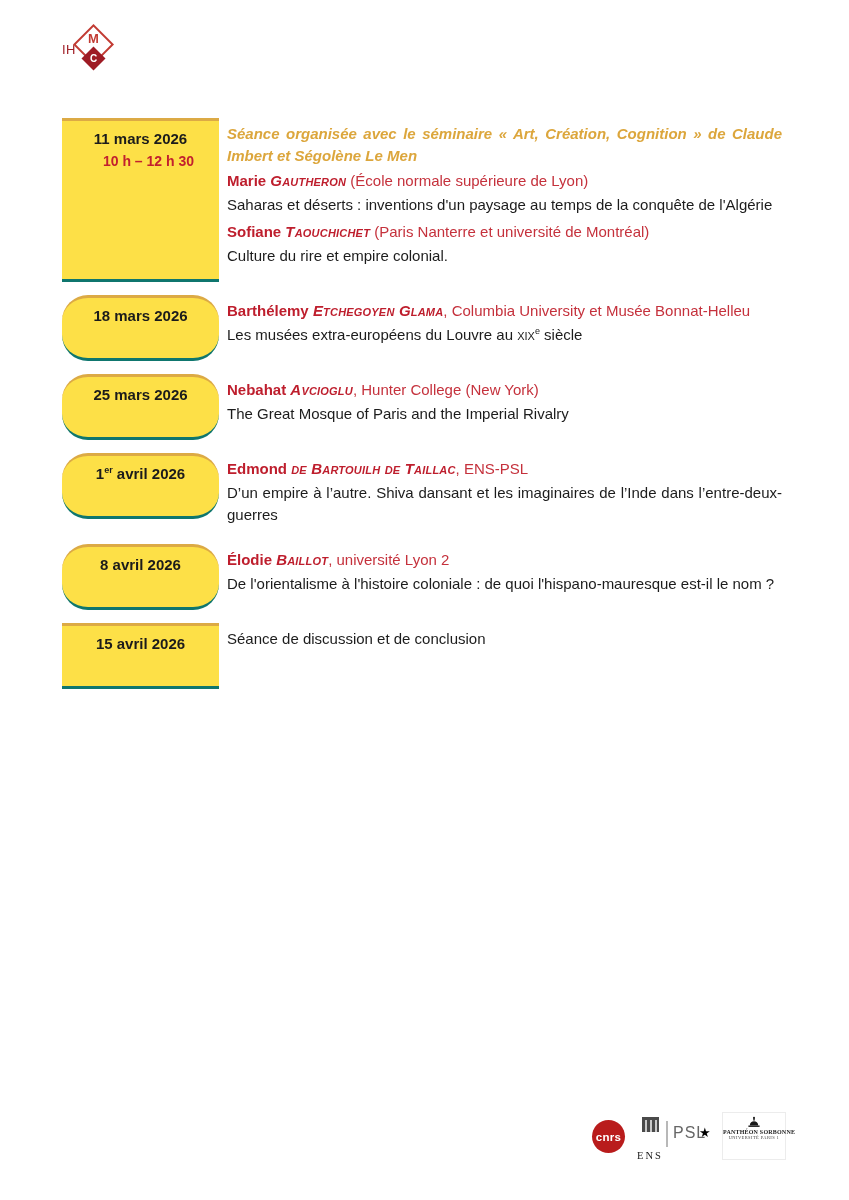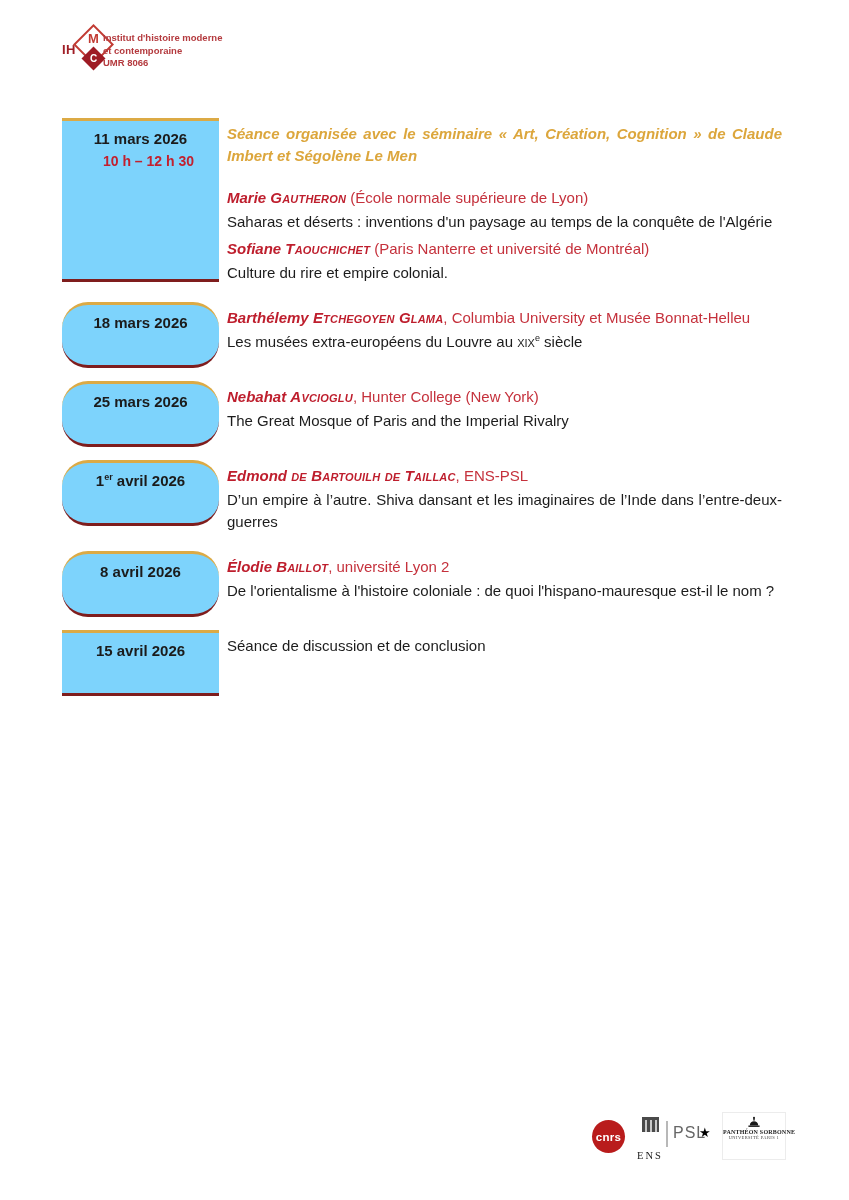--- a/index.html
+++ b/index.html
@@ -5,45 +5,45 @@
   * { margin:0; padding:0; box-sizing:border-box; }
   html,body { background:#ffffff; }
   .page {
     position:relative; width:849px; height:1200px; margin:0 auto;
     background:#ffffff; overflow:hidden;
     font-family:"Liberation Sans", sans-serif; color:#1c1c1c;
   }
 
   
   .header-logo { position:absolute; left:62px; top:26px; width:220px; height:52px; }
-  .ih { position:absolute; left:0; top:16px; font-size:13px; font-weight:700; color:#A01E26; letter-spacing:.5px; }
+  .ih { position:absolute; left:0; top:16px; font-size:13px; font-weight:400; color:#A01E26; letter-spacing:.5px; }
   .outer-diamond { position:absolute; left:17px; top:4px; width:29px; height:29px; border:2.5px solid #C23B33; background:#fff; transform:rotate(45deg); }
   .m-letter { position:absolute; left:26px; top:5px; font-size:13px; font-weight:800; color:#C23B33; z-index:2; }
   .c-diamond { position:absolute; left:23px; top:24px; width:17px; height:17px; background:#9E1B24; transform:rotate(45deg); z-index:2; display:flex; align-items:center; justify-content:center; }
   .c-letter { transform:rotate(-45deg); color:#fff; font-size:10px; font-weight:800; }
   .logo-text { position:absolute; left:41px; top:6px; font-size:9.5px; font-weight:600; color:#B43A3E; line-height:12.5px; white-space:nowrap; }
 
   
   .schedule { position:absolute; left:62px; top:118px; width:720px; }
   .row { display:flex; margin-bottom:13px; }
   .date-box {
     flex:0 0 157px; margin-right:8px; text-align:center; padding-top:9px;
-    background:#7dd3fc; border-top:3px solid #DCAA45; border-bottom:3px solid #7f1d1d;
+    background:#fde047; border-top:3px solid #DCAA45; border-bottom:3px solid #0f766e;
   }
   .h-tall  { height:164px; }
   .h-mid   { height:66px;border-radius:26px; }
   .h-short { height:66px; }
   .date { font-size:15px; font-weight:700; color:#1b1b1b; }
   .date sup { font-size:9px; line-height:0; }
   .time { font-size:14px; font-weight:700; color:#C2202E; margin-top:6px;padding-left:16px; }
 
   .content { flex:1; padding-top:5px; font-size:15px; line-height:22px; }
-  .note  { color:#DCA63C; font-weight:700; font-style:italic; text-align:justify; margin-bottom:20px; }
+  .note  { color:#DCA63C; font-weight:700; font-style:italic; text-align:justify; margin-bottom:3px; }
   .speaker { color:#BE1E2D; margin-bottom:2px; }
-  .fname { font-weight:700; font-style:italic; }
+  .fname { font-weight:700; }
   .sname { font-weight:700; font-style:italic; font-variant:small-caps; letter-spacing:.2px; }
   .affil { color:#C5313C; font-weight:400; font-style:normal; }
   .title { text-align:justify; color:#1c1c1c; margin-bottom:5px; }
   .era { font-variant:small-caps; }
   .title sup { font-size:9px; line-height:0; }
 
   
   .footer { position:absolute; left:0; top:1112px; width:849px; height:60px; }
   .cnrs { position:absolute; left:592px; top:8px; width:33px; height:33px; border-radius:50%; background:#b91c1c; color:#fff;
           display:flex; align-items:center; justify-content:center; font-size:11.5px; font-weight:700; letter-spacing:.3px; }
@@ -64,25 +64,20 @@
 
 <div class="page">
 
   <div class="header-logo">
     <span class="ih">IH</span>
     <div class="outer-diamond"></div>
     <span class="m-letter">M</span>
     <div class="c-diamond">
         <span class="c-letter">C</span>
       </div>
-    <div class="logo-text">
-      <div>Institut d'histoire moderne</div>
-      <div>et contemporaine</div>
-      <div>UMR 8066</div>
-    </div>
   </div>
 
   <div class="schedule">
 
     <div class="row">
       <div class="date-box h-tall">
         <div class="date">11 mars 2026</div>
         <div class="time">10 h – 12 h 30</div>
       </div>
       <div class="content">

